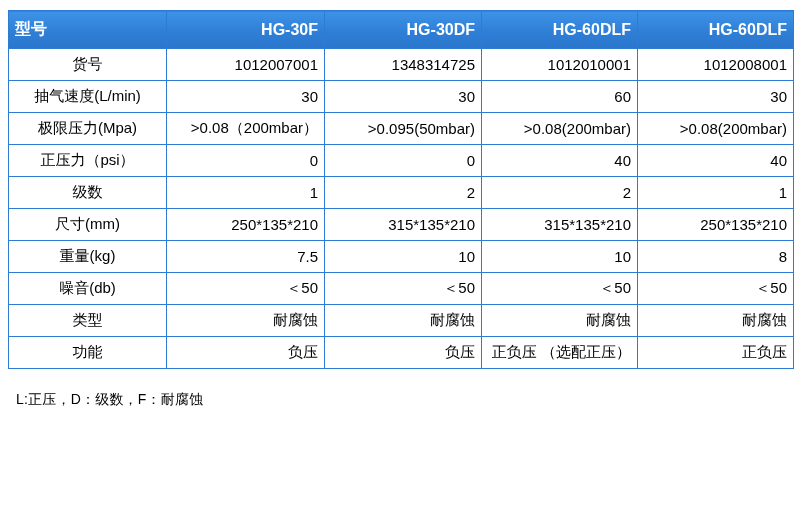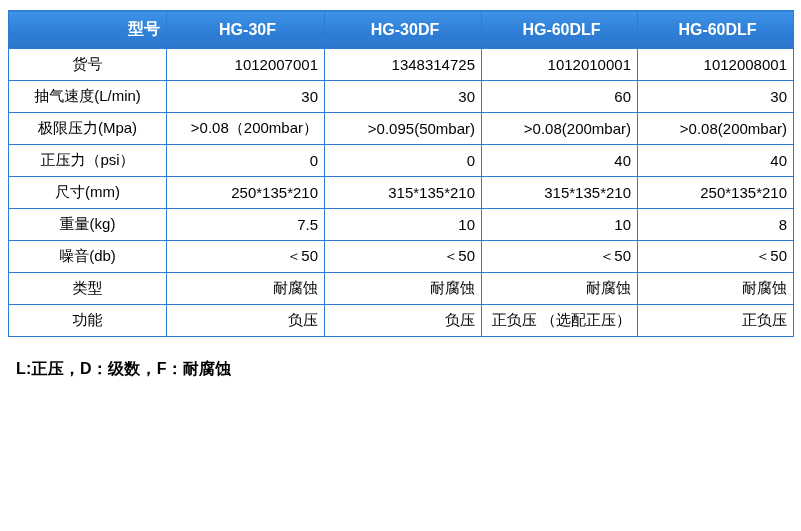--- a/index.html
+++ b/index.html
@@ -40,44 +40,44 @@
   table.spec thead th {
     background: linear-gradient(to bottom, #3d93e8 0%, #2f7fd6 55%, #2a76cc 100%);
     color: #ffffff;
     font-weight: bold;
     font-size: 16px;
     height: 38px;
     text-align: center;
     border-color: #2d7bd4;
   }
   table.spec thead th.col-label {
-    text-align: right;
+    text-align: left;
   }
   table.spec thead th.col-model {
-    text-align: center;
+    text-align: right;
     padding-left: 10px;
   }
   table.spec tbody td.rowlabel {
     text-align: center;
     font-size: 15px;
   }
   table.spec tbody td.val {
     text-align: right;
     padding-left: 8px;
     font-size: 15px;
   }
   col.c0 { width: 158px; }
   col.c1 { width: 158px; }
   col.c2 { width: 157px; }
   col.c3 { width: 156px; }
   col.c4 { width: 156px; }
   .footnote {
     margin: 22px 0 0 8px;
-    font-size: 16px;
-    font-weight: bold;
+    font-size: 14px;
+    font-weight: normal;
     letter-spacing: 0.2px;
   }
 </style>
 </head>
 <body>
 
 <div class="page">
 
   <table class="spec">
     <colgroup>
@@ -119,20 +119,27 @@
         <td class="val">&gt;0.08(200mbar)</td>
       </tr>
       <tr>
         <td class="rowlabel">正压力（psi）</td>
         <td class="val">0</td>
         <td class="val">0</td>
         <td class="val">40</td>
         <td class="val">40</td>
       </tr>
       <tr>
+        <td class="rowlabel">级数</td>
+        <td class="val">1</td>
+        <td class="val">2</td>
+        <td class="val">2</td>
+        <td class="val">1</td>
+      </tr>
+      <tr>
         <td class="rowlabel">尺寸(mm)</td>
         <td class="val">250*135*210</td>
         <td class="val">315*135*210</td>
         <td class="val">315*135*210</td>
         <td class="val">250*135*210</td>
       </tr>
       <tr>
         <td class="rowlabel">重量(kg)</td>
         <td class="val">7.5</td>
         <td class="val">10</td>

